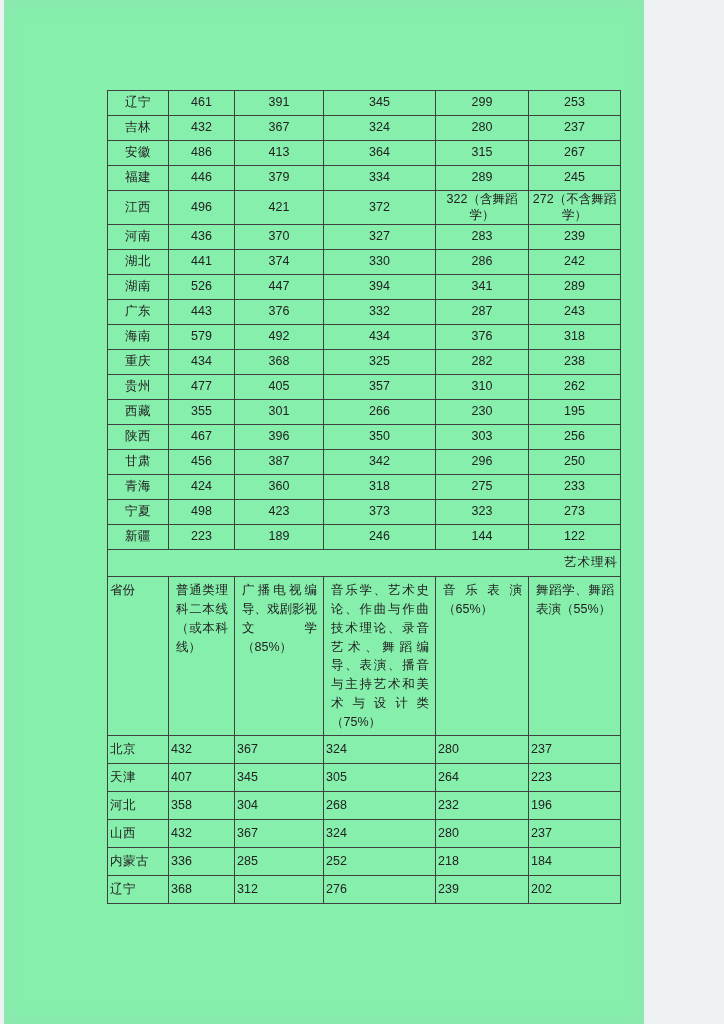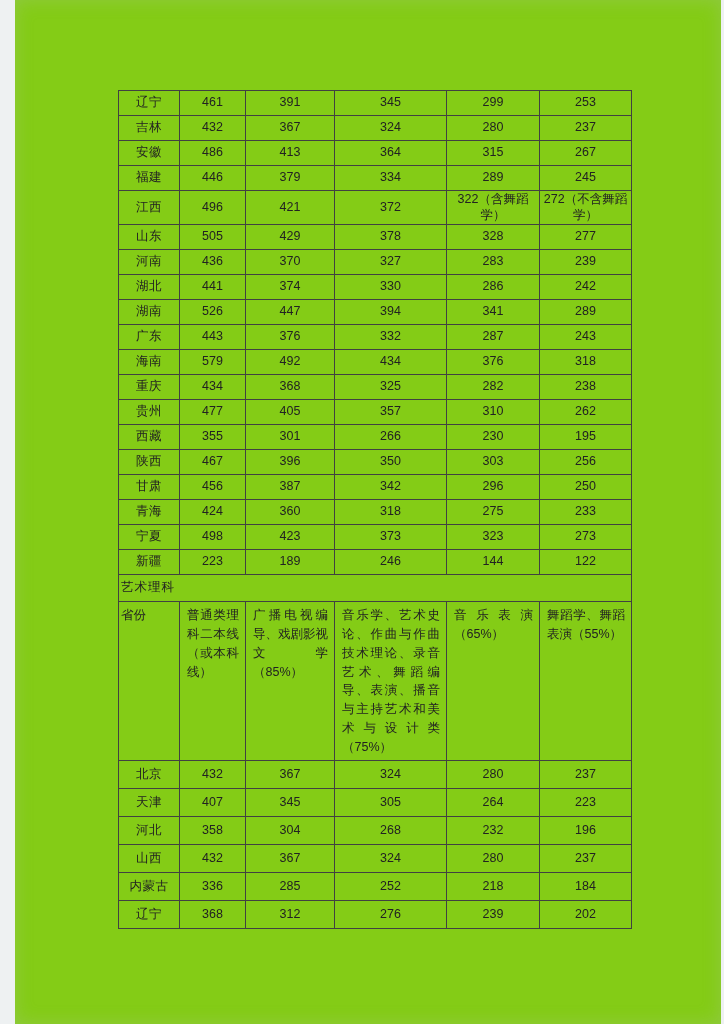--- a/index.html
+++ b/index.html
@@ -6,25 +6,25 @@
     margin: 0;
     padding: 0;
     width: 724px;
     height: 1024px;
     background: #eef1f2;
     font-family: "Liberation Sans", "DejaVu Sans", sans-serif;
     overflow: hidden;
   }
   .page {
     position: absolute;
-    left: 15px;
+    left: 4px;
     top: 0;
-    width: 706px;
+    width: 640px;
     height: 1024px;
-    background: #84cc16;
+    background: #86efac;
     box-shadow: inset 0 0 18px rgba(180,195,205,0.25);
   }
   table.score-table {
     position: absolute;
     left: 103px;
     top: 90px;
     width: 513px;
     border-collapse: collapse;
     table-layout: fixed;
     color: #222222;
@@ -32,24 +32,24 @@
   table.score-table td,
   table.score-table th {
     border: 1px solid #414141;
     font-weight: normal;
     font-size: 12.5px;
     line-height: 1.25;
     padding: 1px 2px;
     overflow: hidden;
   }
   tr.r1 td { height: 22px; text-align: center; vertical-align: middle; }
-  tr.r2 td { height: 25px; text-align: center; vertical-align: middle; }
+  tr.r2 td { height: 25px; vertical-align: middle; }
   td.section-cell {
     height: 24px;
-    text-align: left;
+    text-align: right;
     vertical-align: middle;
     font-size: 13px;
     letter-spacing: 1px;
   }
   tr.header-row th {
     height: 120px;
     vertical-align: top;
     text-align: justify;
     text-justify: inter-character;
     padding: 4px 6px 4px 7px;
@@ -109,28 +109,20 @@
         </tr>
         <tr class="r1">
           <td class="province">江西</td>
           <td class="val">496</td>
           <td class="val">421</td>
           <td class="val">372</td>
           <td class="val">322（含舞蹈学）</td>
           <td class="val">272（不含舞蹈学）</td>
         </tr>
         <tr class="r1">
-          <td class="province">山东</td>
-          <td class="val">505</td>
-          <td class="val">429</td>
-          <td class="val">378</td>
-          <td class="val">328</td>
-          <td class="val">277</td>
-        </tr>
-        <tr class="r1">
           <td class="province">河南</td>
           <td class="val">436</td>
           <td class="val">370</td>
           <td class="val">327</td>
           <td class="val">283</td>
           <td class="val">239</td>
         </tr>
         <tr class="r1">
           <td class="province">湖北</td>
           <td class="val">441</td>

